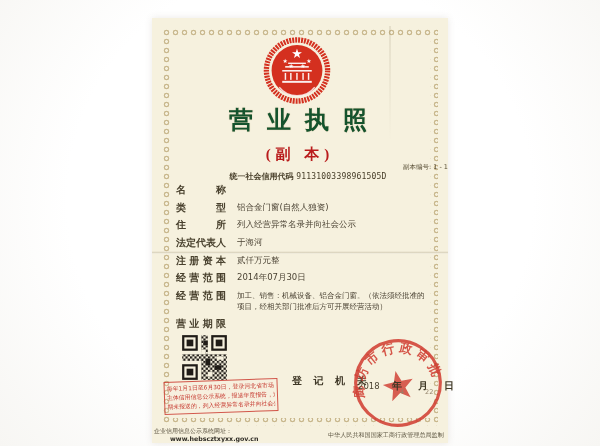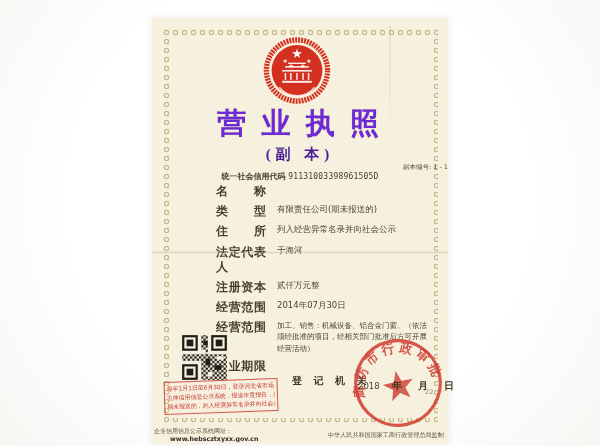--- a/index.html
+++ b/index.html
@@ -22,44 +22,44 @@
     background-size:9px 9px;
   }
   .frame-inner{position:absolute;inset:8px;background:#f6f1de;}
   .content{position:absolute;inset:0;}
 
   .emblem{position:absolute;left:110px;top:19px;}
 
   .title{
     position:absolute;top:86px;left:0;width:100%;text-align:center;
     font-family:"Liberation Serif","DejaVu Serif",serif;
-    font-size:29px;font-weight:700;color:#6d28d9;letter-spacing:4px;
+    font-size:24px;font-weight:700;color:#14532d;letter-spacing:4px;
     text-shadow:0 0 1px rgba(128,96,30,.45);
     white-space:nowrap;
   }
   .subtitle{
     position:absolute;top:127px;left:0;width:100%;text-align:center;
     font-family:"Liberation Serif","DejaVu Serif",serif;
-    font-size:15px;font-weight:700;color:#4c1d95;letter-spacing:5px;
+    font-size:15px;font-weight:700;color:#b91c1c;letter-spacing:5px;
   }
   .copy-no{
     position:absolute;top:145px;left:0;width:100%;text-align:right;
     font-size:6.5px;color:#564c33;text-indent:34px;
   }
   .credit{
     position:absolute;top:153px;left:0;width:100%;text-align:center;
-    font-size:8px;font-weight:700;color:#453c27;
+    font-size:8px;font-weight:700;color:#453c27;padding-left:8px;
   }
   .credit .code{font-family:"DejaVu Sans Mono","Liberation Mono",monospace;font-weight:400;letter-spacing:.2px;}
 
   .fields{position:absolute;left:24px;top:166px;width:252px;}
   .frow{display:flex;margin-bottom:5.2px;min-height:10.4px;}
   .f-label{
-    flex:none;width:50px;font-size:12px;font-weight:700;color:#48402d;
-    text-align:justify;text-align-last:justify;line-height:1.25;margin-left:40px;
+    flex:none;width:50px;font-size:10px;font-weight:700;color:#48402d;
+    text-align:justify;text-align-last:justify;line-height:1.25;
   }
   .f-value{margin-left:11px;font-size:8.5px;color:#4b4334;line-height:1.25;flex:1;}
   .frow.scope .f-value{font-size:7.5px;line-height:1.5;}
 
   .qr{position:absolute;left:29px;top:316px;}
 
   .notice{
     position:absolute;left:12px;top:362px;width:108px;
     transform:rotate(-2deg);
     border:1.5px solid rgba(201,52,42,.82);
@@ -139,21 +139,21 @@
       <span>统一社会信用代码</span>
       <span class="code">91131003398961505D</span>
     </div>
 
     <div class="fields">
       <div class="frow">
         <span class="f-label">名称</span>
       </div>
       <div class="frow">
         <span class="f-label">类型</span>
-        <span class="f-value">有限责任公司(期未报送的)</span>
+        <span class="f-value">铝合金门窗(自然人独资)</span>
       </div>
       <div class="frow">
         <span class="f-label">住所</span>
         <span class="f-value">列入经营异常名录并向社会公示</span>
       </div>
       <div class="frow">
         <span class="f-label">法定代表人</span>
         <span class="f-value">于海河</span>
       </div>
       <div class="frow">

